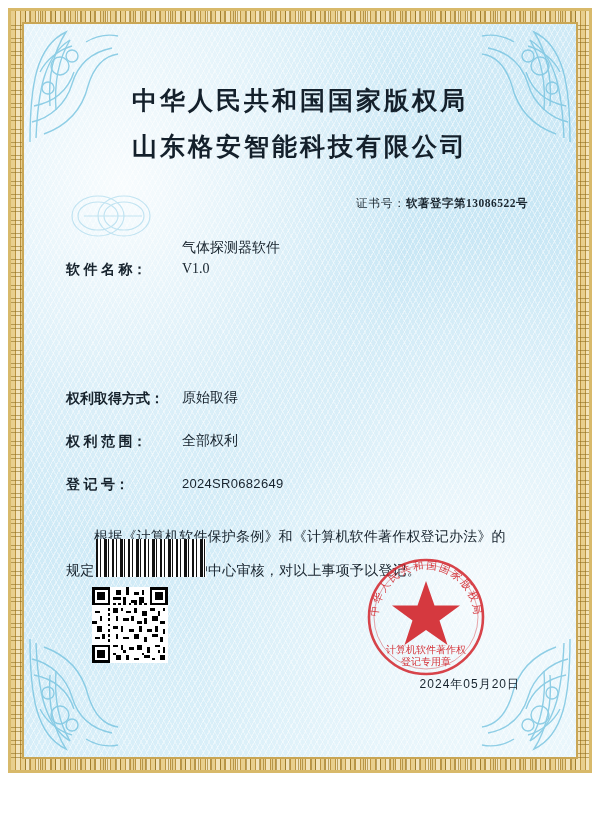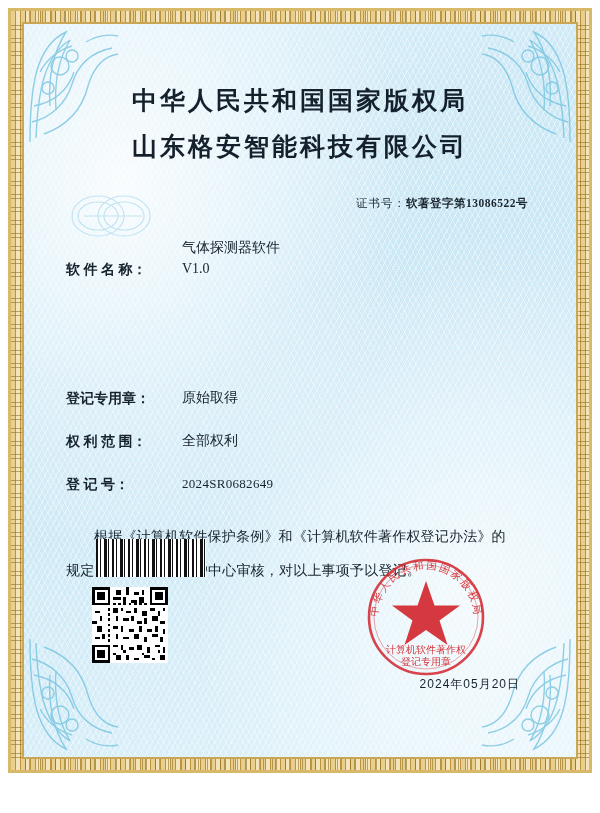--- a/index.html
+++ b/index.html
@@ -179,21 +179,21 @@
     letter-spacing: 0px;
     white-space: nowrap;
   }
   .field-value {
     font-size: 14px;
     color: #16222c;
     line-height: 21px;
     white-space: pre-line;
   }
   .field-value.mono {
-    font-family: Liberation Serif, serif;
+    font-family: Liberation Sans, sans-serif;
     font-size: 13px;
     letter-spacing: .3px;
   }
 
   .gap-big { height: 64px; }
 
   .statement {
     margin-top: 26px;
     font-size: 14px;
     color: #16222c;
@@ -363,21 +363,21 @@
           <div class="field-value">气体探测器软件
 V1.0</div>
         </div>
 
         <div class="field-row">
         </div>
 
         <div class="gap-big"></div>
 
         <div class="field-row">
-          <div class="field-label">登记专用章：</div>
+          <div class="field-label">权利取得方式：</div>
           <div class="field-value">原始取得</div>
         </div>
 
         <div class="field-row">
           <div class="field-label">权 利 范 围：</div>
           <div class="field-value">全部权利</div>
         </div>
 
         <div class="field-row">
           <div class="field-label">登 记 号：</div>

